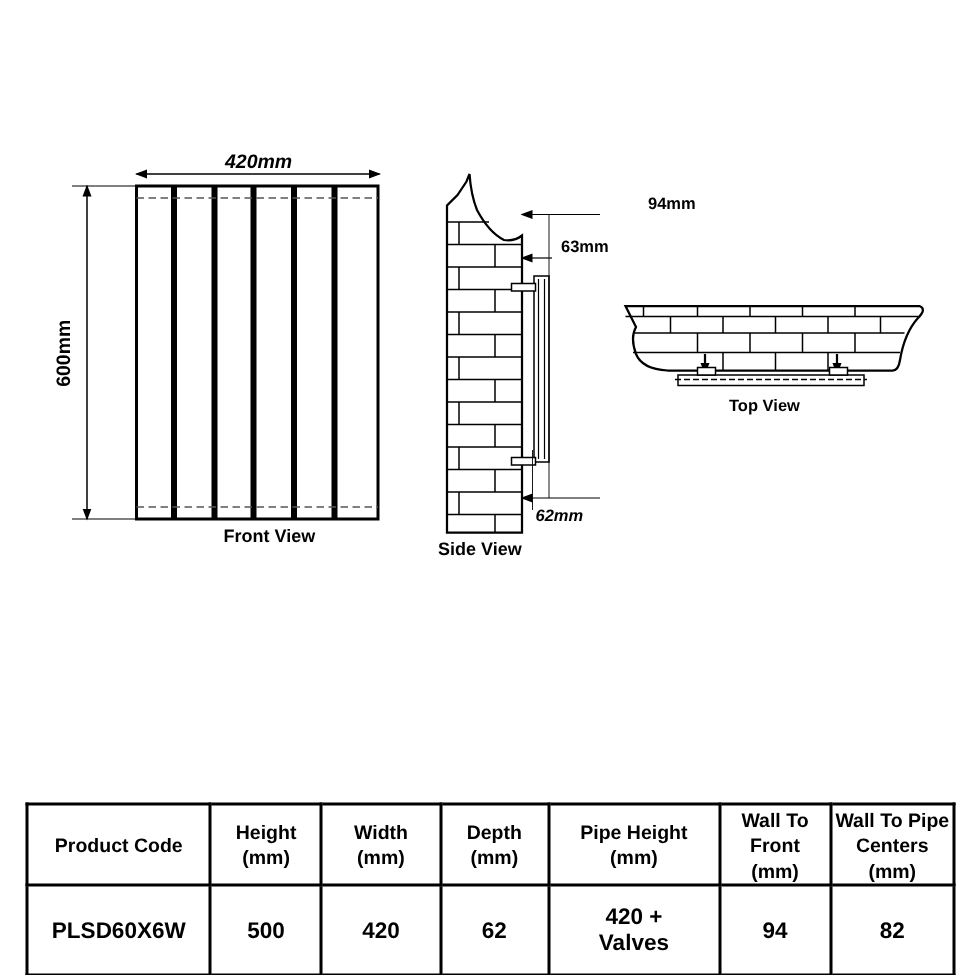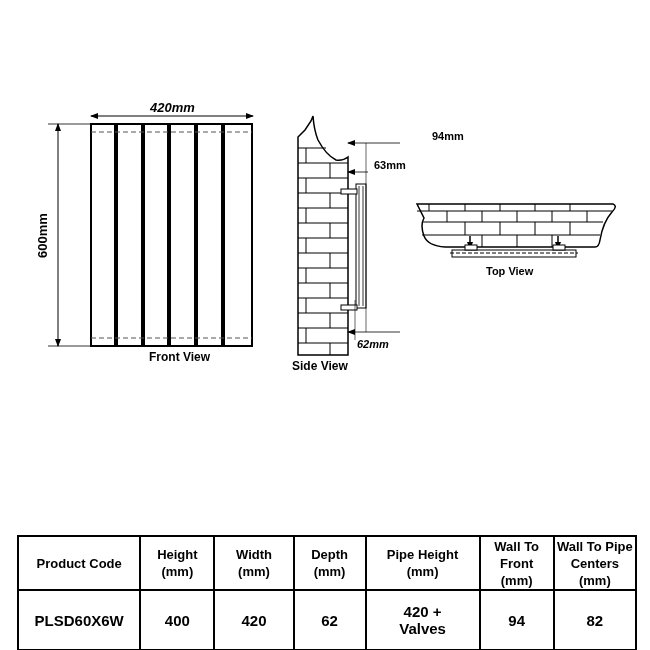--- a/index.html
+++ b/index.html
@@ -160,21 +160,21 @@
       <th><span>Width</span><br><span>(mm)</span></th>
       <th><span>Depth</span><br><span>(mm)</span></th>
       <th><span>Pipe Height</span><br><span>(mm)</span></th>
       <th><span>Wall To</span><br><span>Front</span><br><span>(mm)</span></th>
       <th><span>Wall To Pipe</span><br><span>Centers</span><br><span>(mm)</span></th>
     </tr>
   </thead>
   <tbody>
     <tr>
       <td>PLSD60X6W</td>
-      <td>400</td>
+      <td>500</td>
       <td>420</td>
       <td>62</td>
       <td>420 + Valves</td>
       <td>94</td>
       <td>82</td>
     </tr>
   </tbody>
 </table>
 
 </body></html>

